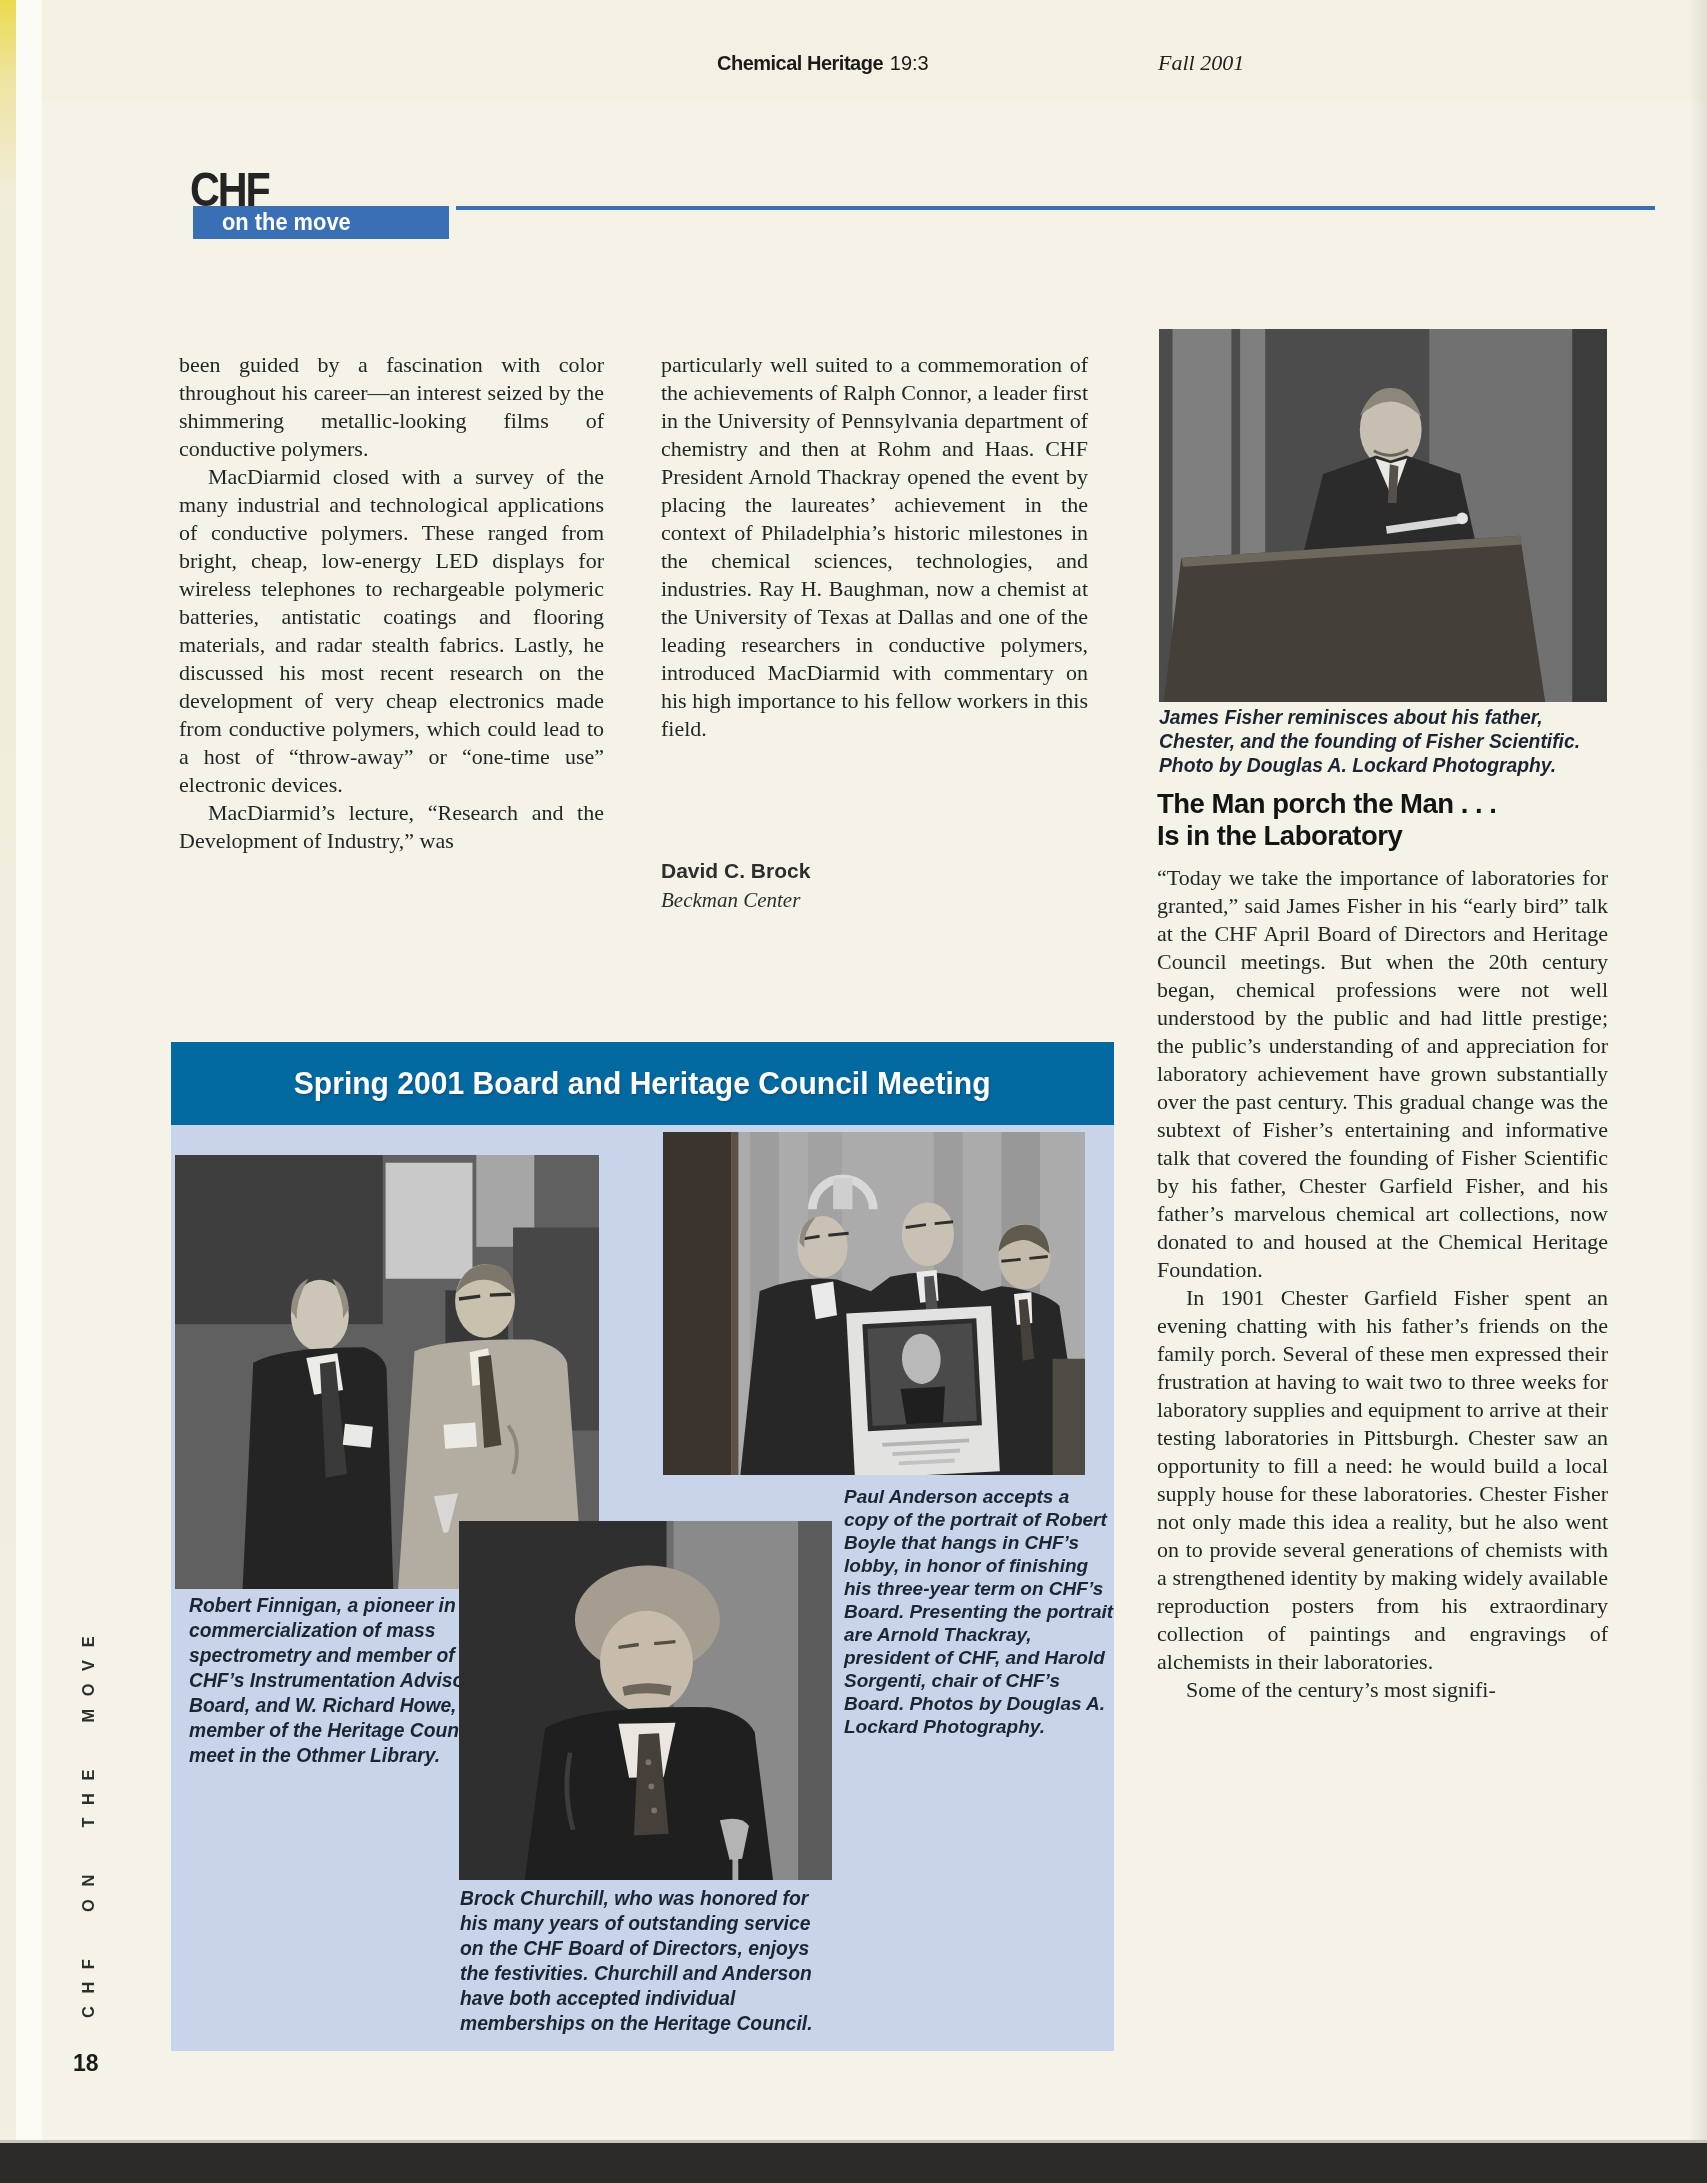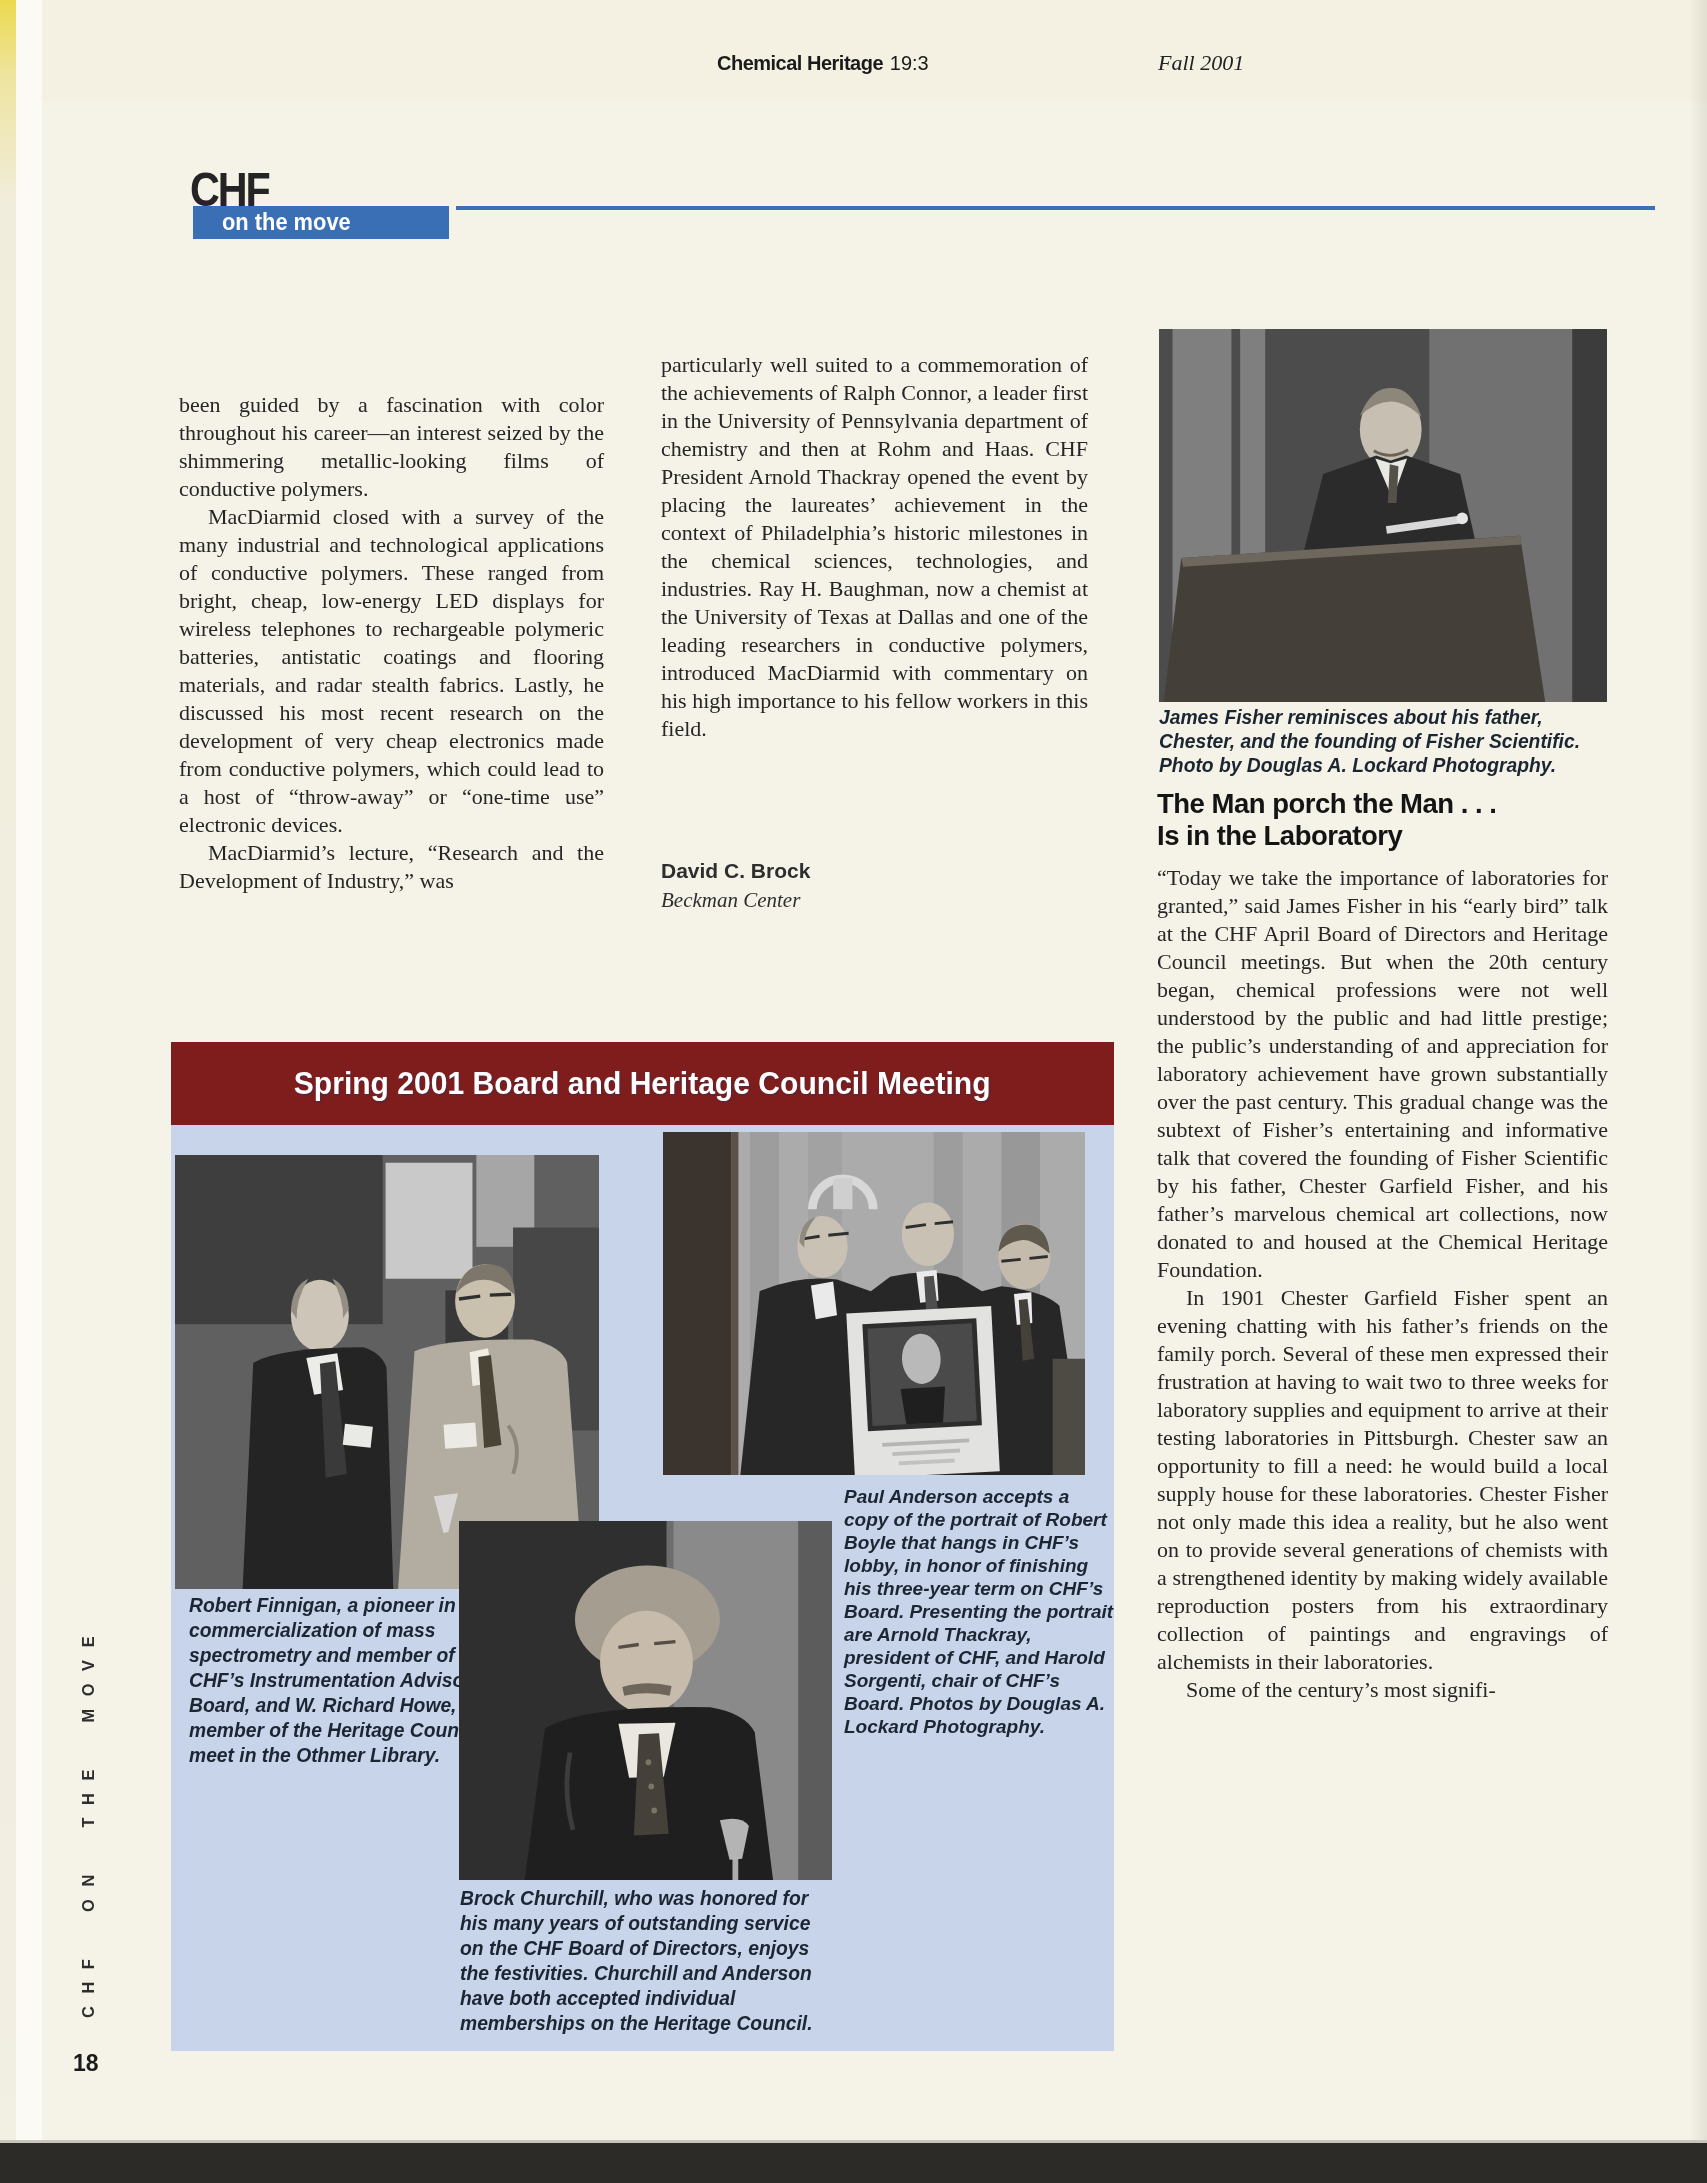--- a/index.html
+++ b/index.html
@@ -30,42 +30,42 @@
   #tagline-bar{left:193px;top:206px;width:256px;height:33px;background:#3a6fb5;}
   #tagline-text{position:absolute;left:29px;top:0;height:33px;line-height:32px;color:#fff;
      font-family:"Liberation Sans",sans-serif;font-weight:bold;font-size:23px;
      transform:scaleX(.95);transform-origin:left center;white-space:nowrap;}
   #top-rule{left:456px;top:206px;width:1199px;height:4.3px;background:#3a6fb5;}
 
   
   .bodytext{font-size:22px;line-height:28px;text-align:justify;color:#262626;}
   .bodytext p{margin:0;}
   .bodytext p.indent{text-indent:29px;}
-  #column-1{left:179px;top:351px;width:425px;margin-top:40px;}
+  #column-1{left:179px;top:351px;width:425px;}
   #column-2{left:661px;top:351px;width:427px;}
   #column-3{left:1157px;top:864px;width:451px;}
   #byline{left:661px;top:859px;font-family:"Liberation Sans",sans-serif;font-weight:bold;
      font-size:21px;color:#2e2e2e;}
   #byline-org{left:661px;top:888px;font-style:italic;font-size:21px;color:#2e2e2e;}
 
   
   .caption{font-family:"Liberation Sans",sans-serif;font-style:italic;font-weight:bold;
      color:#1c2633;}
   #fisher-caption{left:1159px;top:706px;width:454px;font-size:19.3px;line-height:24px;}
   #finnigan-caption{left:189px;top:1593px;width:307px;font-size:19.3px;line-height:25px;}
   #anderson-caption{left:844px;top:1485px;width:273px;font-size:19px;line-height:23px;}
   #churchill-caption{left:460px;top:1886px;width:377px;font-size:19.3px;line-height:25px;}
 
   
   #section-heading{left:1157px;top:788px;font-family:"Liberation Sans",sans-serif;
      font-weight:bold;font-size:27.5px;line-height:32px;color:#141414;letter-spacing:-0.5px;}
 
   
   #feature-box{left:171px;top:1042px;width:943px;height:1009px;background:#c7d4ea;}
-  #feature-box-title-bar{position:absolute;left:0;top:0;width:943px;height:83px;background:#7f1d1d;
+  #feature-box-title-bar{position:absolute;left:0;top:0;width:943px;height:83px;background:#0369a1;
      display:flex;align-items:center;justify-content:center;}
   #feature-box-title{font-family:"Liberation Sans",sans-serif;font-weight:bold;font-size:31px;
      color:#ffffff;transform:scaleX(.97);white-space:nowrap;
      text-shadow:1.4px 1.9px 1.4px rgba(35,55,95,.35);}
 
   
   .photo{position:absolute;overflow:hidden;background:#707070;}
   .photo svg{display:block;width:100%;height:100%;}
   #fisher-photo{left:1159px;top:329px;width:448px;height:373px;}
   #finnigan-photo{left:175px;top:1155px;width:424px;height:434px;}

